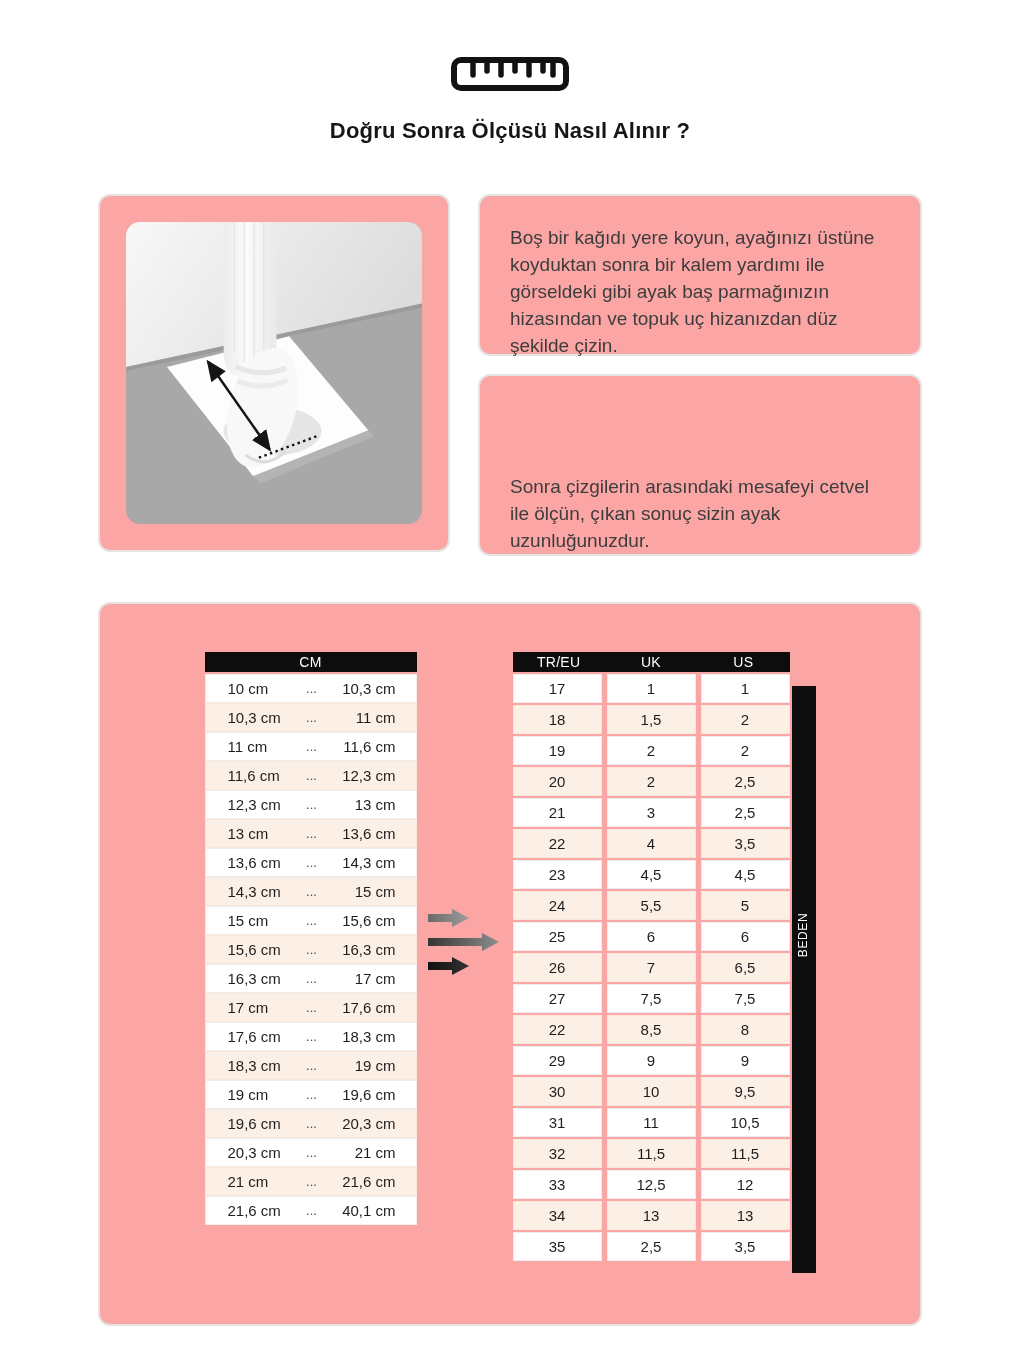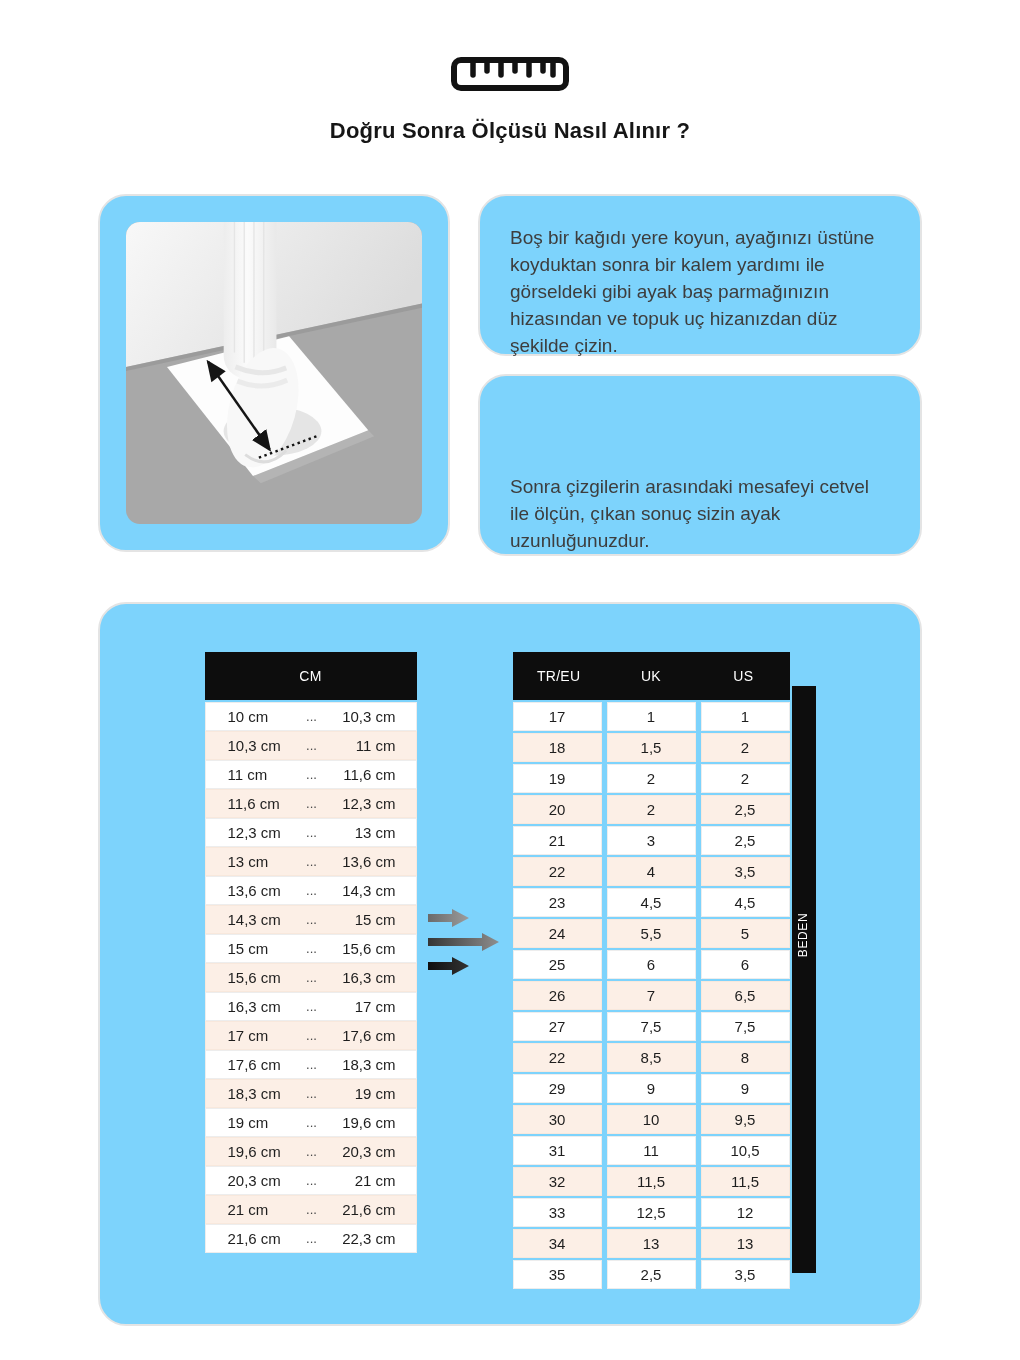--- a/index.html
+++ b/index.html
@@ -5,33 +5,33 @@
   *{margin:0;padding:0;box-sizing:border-box}
   body{
     width:1020px;height:1360px;background:#ffffff;overflow:hidden;
     font-family:"Liberation Sans",sans-serif;color:#2f2f2f;position:relative;
   }
   .hero{text-align:center;padding-top:56px}
   .hero .ricon{display:block;margin:0 auto}
   .page-title{font-size:22px;font-weight:bold;color:#161616;margin-top:26px;letter-spacing:.2px}
 
   .top{display:flex;gap:28px;margin:50px 98px 0}
-  .card{background:#7dd3fc;border:2px solid #e4e4e4;border-radius:28px}
+  .card{background:#fca5a5;border:2px solid #e4e4e4;border-radius:12px}
   .photo-card{width:352px;height:358px;padding:26px;flex:none}
   .photo{width:100%;height:100%;border-radius:14px;overflow:hidden}
   .right-col{display:flex;flex-direction:column;gap:18px;flex:1}
   .step-card{padding:28px 30px;font-size:19px;line-height:27px;color:#3d3d3d}
   .step-card.c1{height:162px}
   .step-card.c2{height:182px;display:flex;align-items:flex-end;padding-top:0;padding-bottom:0}
 
   .table-card{margin:46px 98px 0;height:724px;padding-top:26px}
   .table-title{text-align:center;font-size:21px;font-weight:bold;color:#161616}
   .tables{display:flex;justify-content:center;margin-top:22px}
   .cm-table{width:212px;flex:none}
-  .thead{height:48px;background:#0d0d0d;color:#fff;display:flex;align-items:center;
+  .thead{height:20px;background:#0d0d0d;color:#fff;display:flex;align-items:center;
          justify-content:center;font-size:14px;margin-bottom:2px;letter-spacing:.3px}
   .thead span{flex:1;text-align:center}
   .trow{height:29px;margin-bottom:0;display:flex;align-items:center;background:#fff;
         border:1px solid #ededed;font-size:15px;color:#1e1e1e}
   .trow.alt{background:#fcefe6;border-color:#f8e8dc}
   .cm-row .cl{flex:1;text-align:left;padding-left:22px}
   .cm-row .sep{width:32px;text-align:center;color:#4a4a4a;font-size:13px}
   .cm-row .cr{flex:1;text-align:right;padding-right:20px}
   .arrow-zone{width:96px;flex:none;padding-top:256px;display:flex;justify-content:center;align-items:flex-start}
   .size-table{width:277px;flex:none}
@@ -223,21 +223,21 @@
               <span class="cr">21 cm</span>
             </div>
             <div class="trow cm-row alt">
               <span class="cl">21 cm</span>
               <span class="sep">...</span>
               <span class="cr">21,6 cm</span>
             </div>
             <div class="trow cm-row">
               <span class="cl">21,6 cm</span>
               <span class="sep">...</span>
-              <span class="cr">22,3 cm</span>
+              <span class="cr">40,1 cm</span>
             </div>
           </div>
       </div>
 
       <div class="arrow-zone">
         <svg width="78" height="68" viewBox="0 0 78 68">
           <defs>
             <linearGradient id="g1" x1="0" y1="0" x2="1" y2="0">
               <stop offset="0" stop-color="#6a6a6a"></stop>
                 <stop offset="1" stop-color="#9c9c9c"></stop>

